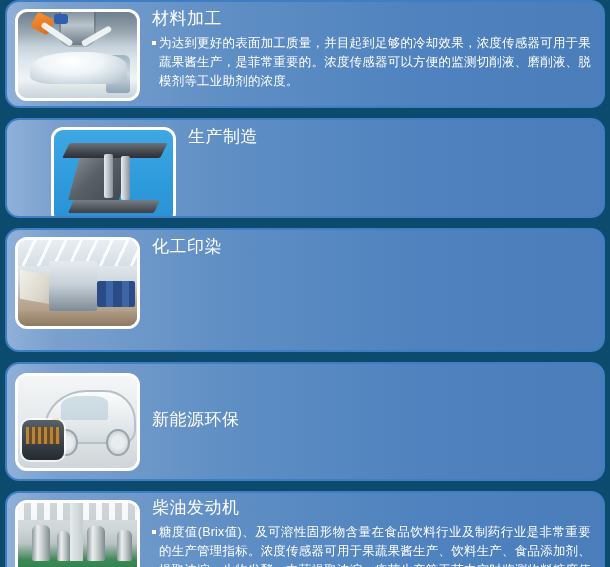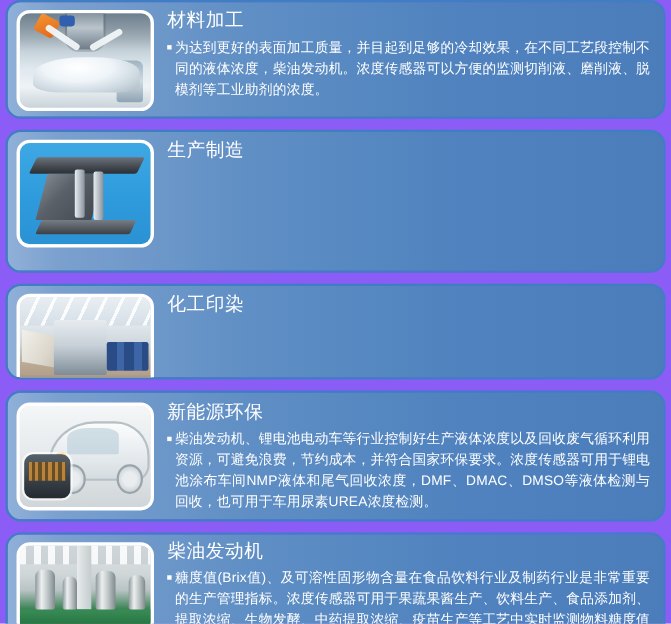--- a/index.html
+++ b/index.html
@@ -11,38 +11,38 @@
     width: 610px;
     height: 567px;
     overflow: hidden;
     font-family: "Liberation Sans", "DejaVu Sans", sans-serif;
   }
 
   .page {
     position: relative;
     width: 610px;
     height: 567px;
-    background: #8b5cf6;
+    background: #0c4a6e;
   }
 
   .card {
     position: relative;
     margin: 0 5px 10px 5px;
     border-radius: 14px;
     background: linear-gradient(to right, #8fb0d8 0%, #7ba0ce 8%, #5e8ec4 38%, #4f82be 70%, #4a7dba 100%);
     border: 2px solid #3f7ec2;
     box-sizing: border-box;
     display: flex;
     align-items: flex-start;
     overflow: hidden;
   }
 
   .card-1 { height: 108px; }
-  .card-2 { height: 130px; }
-  .card-3 { height: 87px; }
+  .card-2 { height: 100px; padding-left: 36px; }
+  .card-3 { height: 124px; }
   .card-4 { height: 119px; align-items: center; }
   .card-5 { height: 98px; }
 
   
   .thumb-wrap {
     flex: 0 0 auto;
     width: 125px;
     margin: 7px 0 7px 8px;
     box-sizing: border-box;
     border: 3px solid #ffffff;
@@ -272,21 +272,21 @@
         <div class="torch"></div>
         <div class="spray-a"></div>
         <div class="spray-b"></div>
         <div class="bottle"></div>
       </div>
     </div>
     <div class="content">
       <h2 class="card-title">材料加工</h2>
       <div class="desc-row">
         <span class="bullet"></span>
-        <p class="desc">为达到更好的表面加工质量，并目起到足够的冷却效果，在不同工艺段控制不同的液体浓度，柴油发动机。浓度传感器可以方便的监测切削液、磨削液、脱模剂等工业助剂的浓度。</p>
+        <p class="desc">为达到更好的表面加工质量，并目起到足够的冷却效果，浓度传感器可用于果蔬果酱生产，是菲常重要的。浓度传感器可以方便的监测切削液、磨削液、脱模剂等工业助剂的浓度。</p>
       </div>
     </div>
   </div>
 
   <div class="card card-2">
     <div class="thumb-wrap">
       <div class="thumb art-platform">
         <div class="plat-top"></div>
         <div class="plat-body"></div>
         <div class="plat-ram-a"></div>
@@ -320,24 +320,20 @@
         <div class="body"></div>
         <div class="glass"></div>
         <div class="headlight"></div>
         <div class="wheel-a"></div>
         <div class="wheel-b"></div>
         <div class="batt"></div>
       </div>
     </div>
     <div class="content">
       <h2 class="card-title">新能源环保</h2>
-      <div class="desc-row">
-        <span class="bullet"></span>
-        <p class="desc">柴油发动机、锂电池电动车等行业控制好生产液体浓度以及回收废气循环利用资源，可避免浪费，节约成本，并符合国家环保要求。浓度传感器可用于锂电池涂布车间NMP液体和尾气回收浓度，DMF、DMAC、DMSO等液体检测与回收，也可用于车用尿素UREA浓度检测。</p>
-      </div>
     </div>
   </div>
 
   <div class="card card-5">
     <div class="thumb-wrap">
       <div class="thumb art-tanks">
         <div class="ceil"></div>
         <div class="col"></div>
         <div class="floor2"></div>
         <div class="t1"></div>

